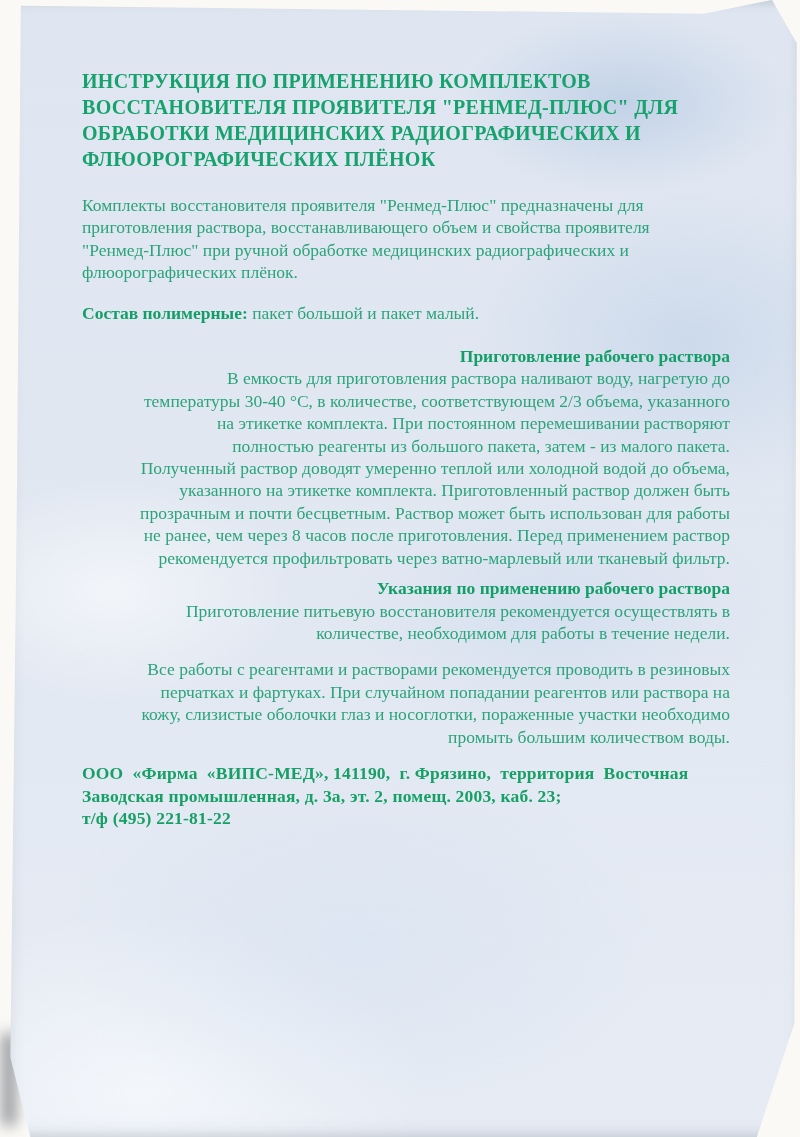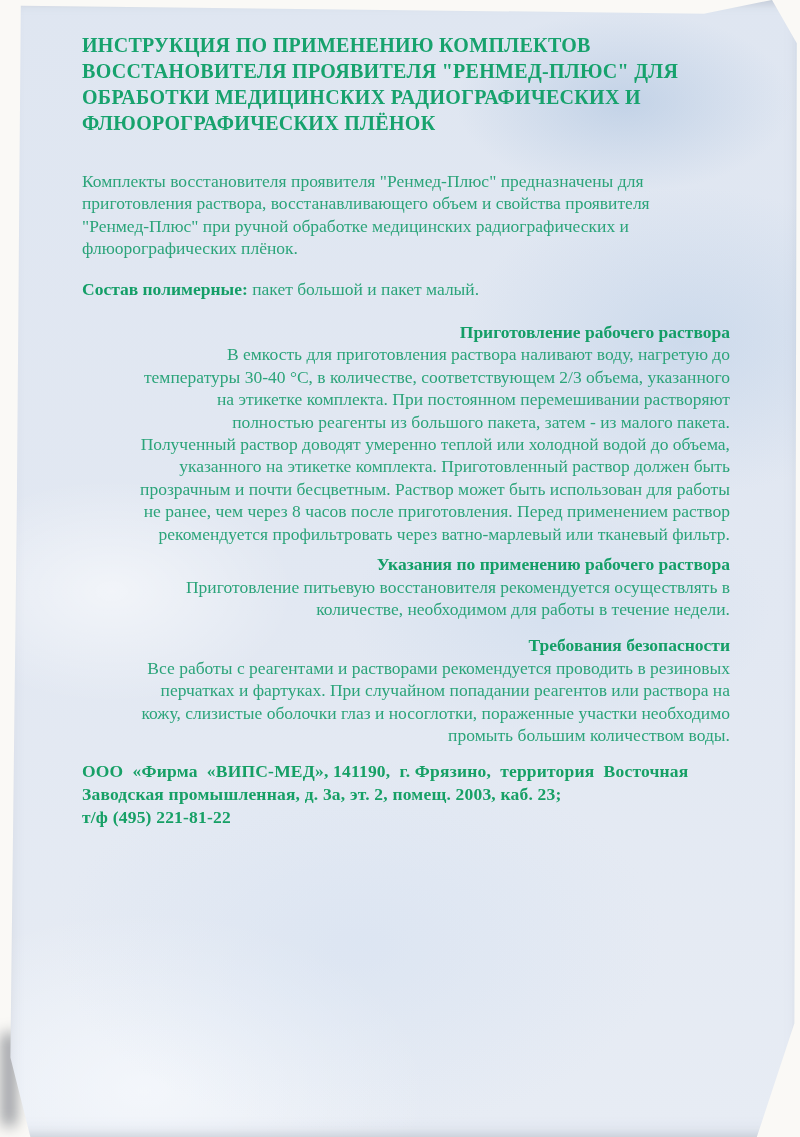--- a/index.html
+++ b/index.html
@@ -23,29 +23,29 @@
       radial-gradient(ellipse 420px 260px at 45% 83%, rgba(210,223,241,.45), transparent 72%),
       radial-gradient(ellipse 380px 240px at 18% 96%, rgba(250,252,255,.65), transparent 75%),
       linear-gradient(180deg,#dfe6f1 0%,#e2e8f2 55%,#e7ecf4 100%);
     box-shadow:
       inset 16px 0 20px -14px rgba(95,105,120,.45),
       inset 0 10px 14px -10px rgba(120,132,148,.40),
       inset -10px 0 16px -12px rgba(130,142,158,.35),
       inset 0 -12px 18px -12px rgba(120,132,148,.35);
     filter:drop-shadow(2px 5px 5px rgba(60,66,76,.45));
     box-sizing:border-box;
-    padding:32px 70px 0 82px;
+    padding:68px 70px 0 82px;
   }
   .lines{white-space:pre-line;}
   .title{
     margin:0;font-size:20px;line-height:26px;font-weight:700;
     letter-spacing:.3px;color:#17a26d;
   }
   .bodytext{font-size:17.5px;line-height:22.4px;color:#2ba47a;margin:0;}
-  .intro{margin-top:34px;}
+  .intro{margin-top:22px;}
   .composition{margin-top:18px;}
   .composition strong{color:#149e67;font-weight:700;}
   .heading{
     margin:0;font-size:17.5px;line-height:22.4px;font-weight:700;color:#149e67;
   }
   section{margin:0;text-align:right;}
   .sec-prep{margin-top:21px;}
   .sec-usage{margin-top:8px;}
   .sec-safety{margin-top:14px;}
   .footer{
@@ -85,21 +85,20 @@
 рекомендуется профильтровать через ватно-марлевый или тканевый фильтр.</p>
     </section>
 
     <section class="sec-usage">
       <h2 class="heading">Указания по применению рабочего раствора</h2>
       <p class="bodytext lines">Приготовление питьевую восстановителя рекомендуется осуществлять в
 количестве, необходимом для работы в течение недели.</p>
     </section>
 
     <section class="sec-safety">
-      <h2 class="heading">Требования безопасности</h2>
       <p class="bodytext lines">Все работы с реагентами и растворами рекомендуется проводить в резиновых
 перчатках и фартуках. При случайном попадании реагентов или раствора на
 кожу, слизистые оболочки глаз и носоглотки, пораженные участки необходимо
 промыть большим количеством воды.</p>
     </section>
 
     <footer class="footer">ООО  «Фирма  «ВИПС-МЕД», 141190,  г. Фрязино,  территория  Восточная
 Заводская промышленная, д. 3а, эт. 2, помещ. 2003, каб. 23;
 т/ф (495) 221-81-22</footer>
 

